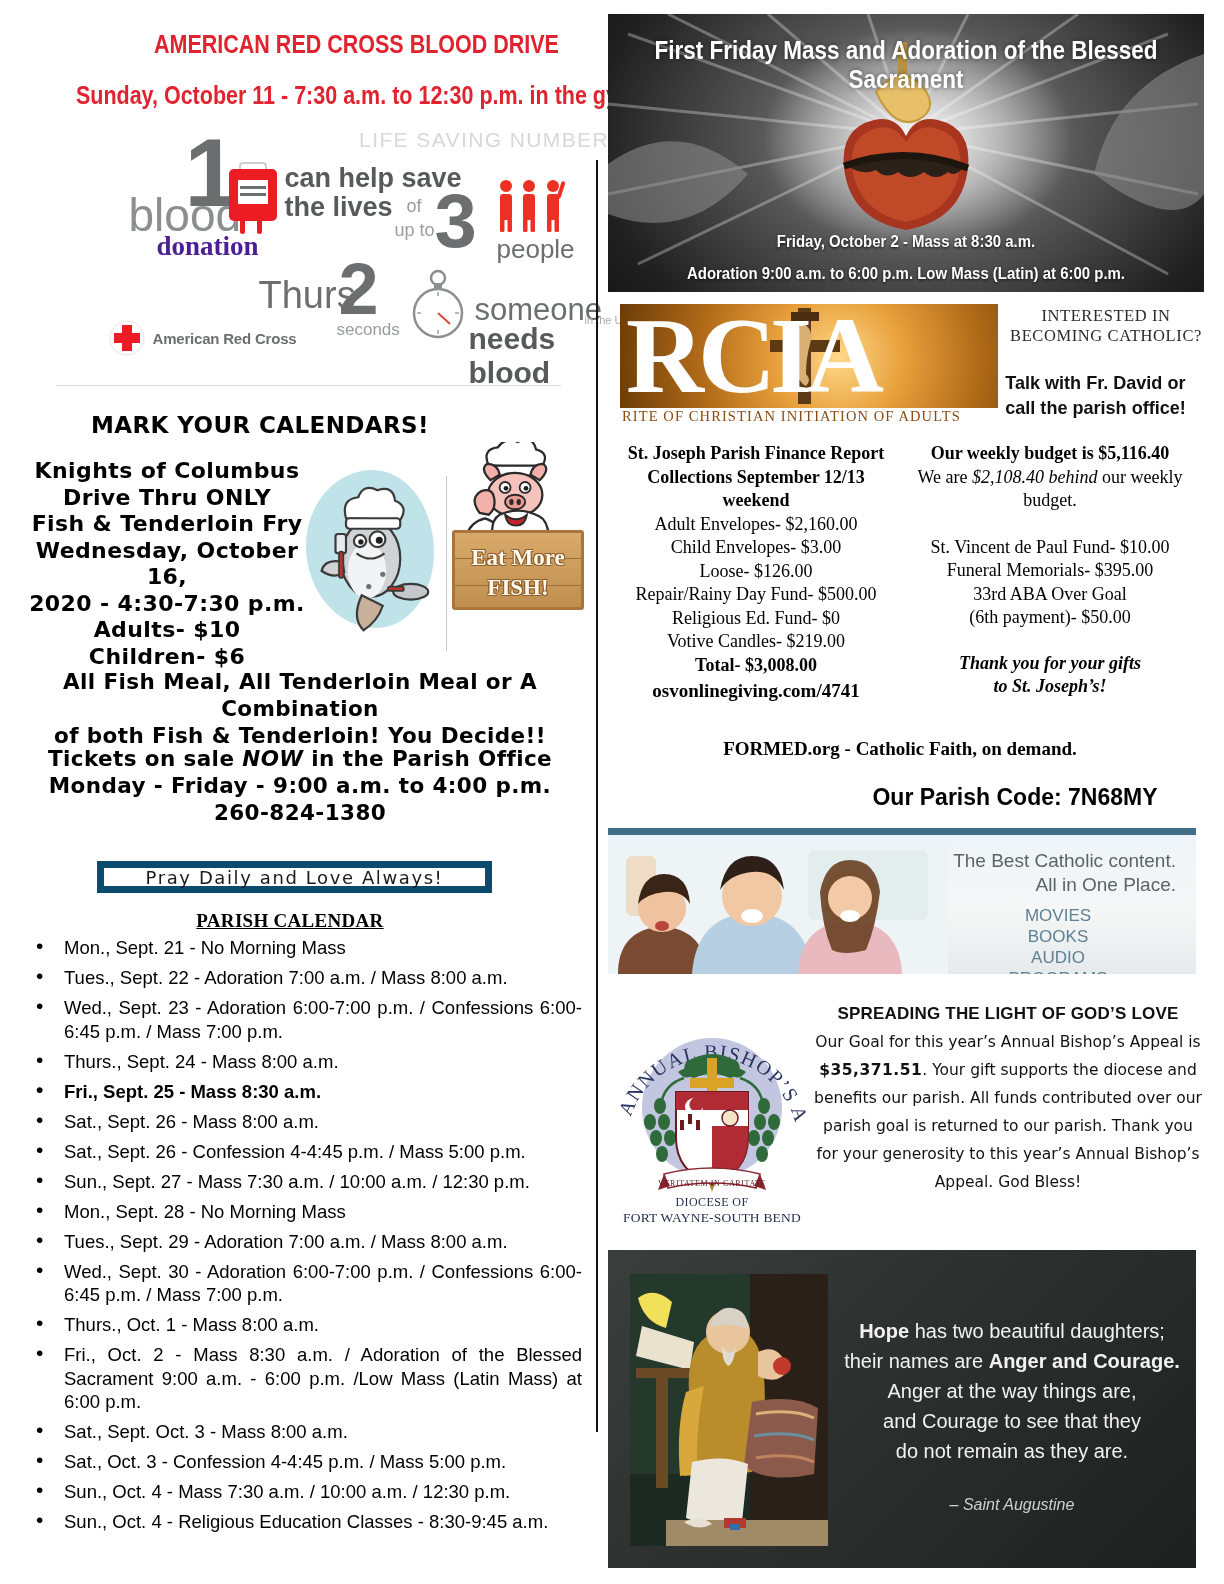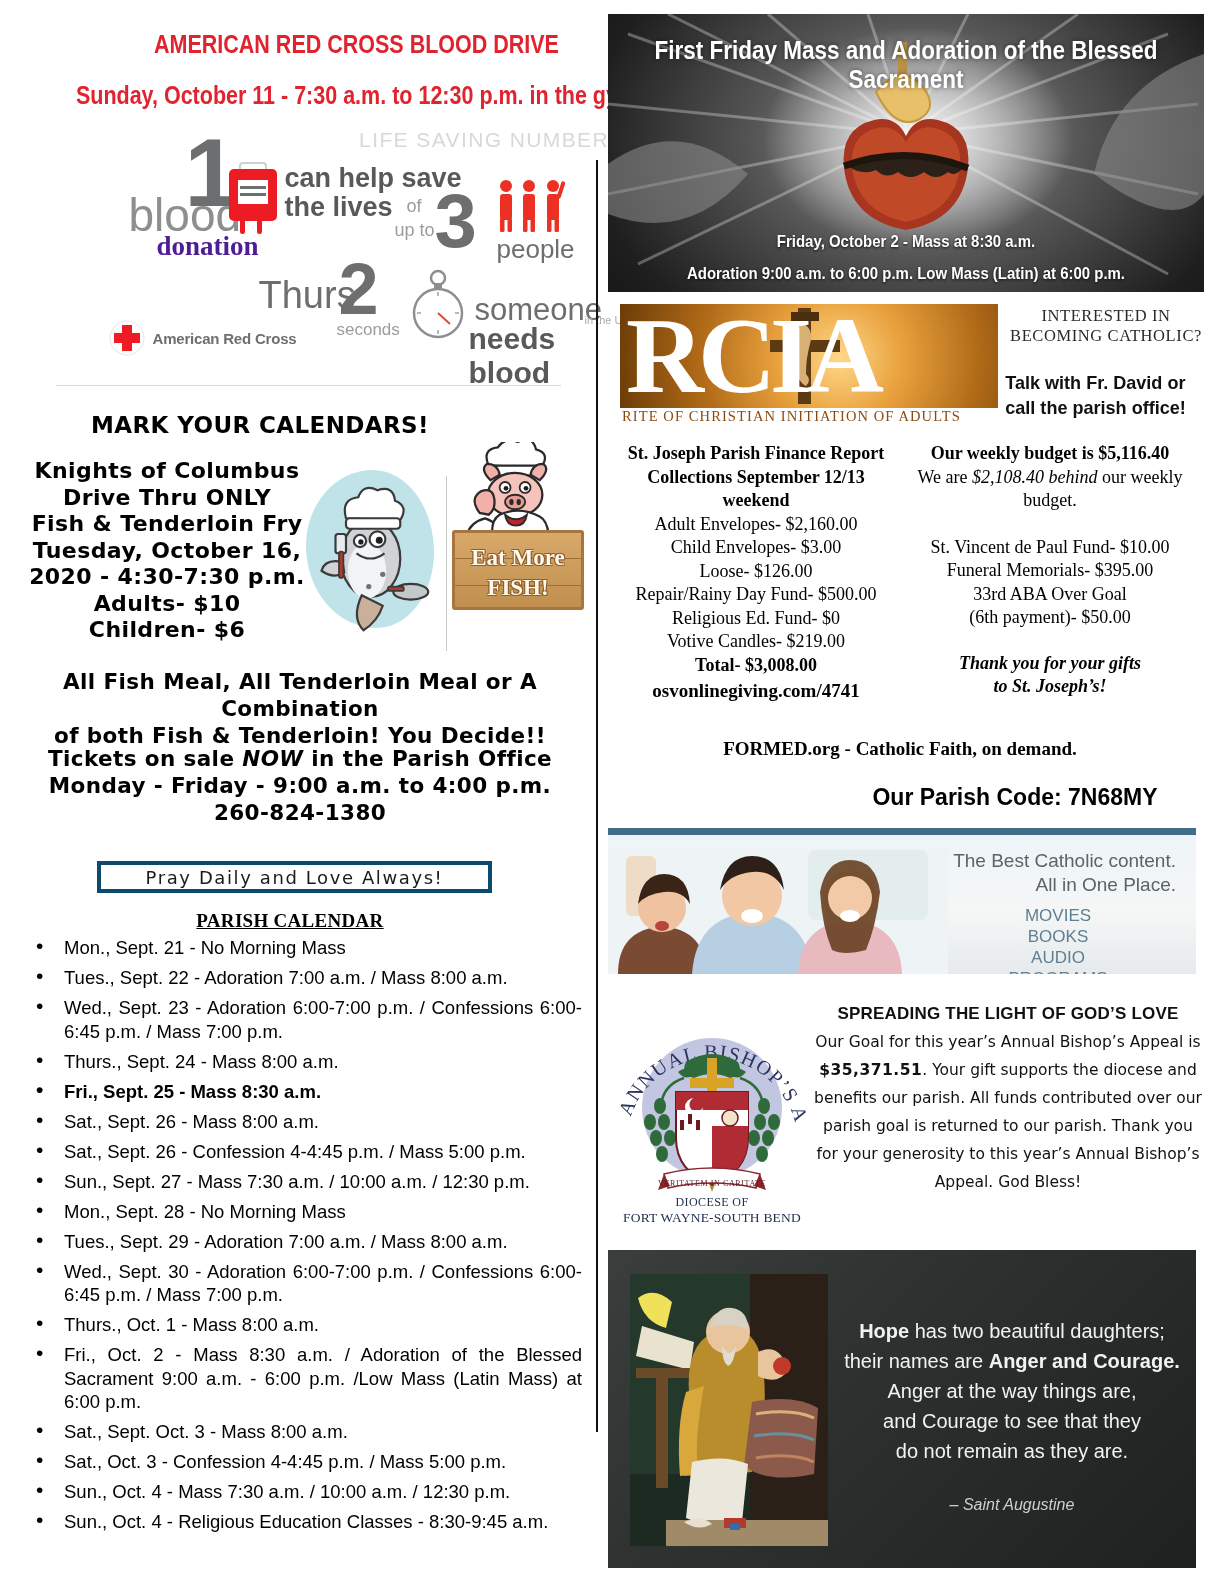--- a/index.html
+++ b/index.html
@@ -174,21 +174,21 @@
     position:absolute; left:22px; top:668px; width:556px;
     text-align:center; font-size:21.5px; line-height:27px; color:#000;
   }
   .tickets {
     position:absolute; left:22px; top:745px; width:556px;
     text-align:center; font-size:21.5px; line-height:27px; color:#000;
   }
   .tickets em { font-style:italic; }
   .praybox {
     position:absolute; left:97px; top:861px; width:395px; height:32px;
-    border:4px solid #0c4a6e; display:flex; align-items:center; justify-content:center;
+    border:7px solid #0c4a6e; display:flex; align-items:center; justify-content:center;
   }
   .praybox span {
     font-family:"DejaVu Sans", sans-serif; font-size:18px; color:#1a1a1a;
     letter-spacing:1.6px; font-weight:400;
   }
 
   
   .pc-title {
     position:absolute; left:0; top:910px; width:580px; text-align:center;
     font-family:"Liberation Serif", serif; font-weight:bold; font-size:19px;
@@ -433,21 +433,21 @@
     </div>
 
     <div class="hr-gray"></div>
 
     <div class="comic mark-cal">MARK YOUR CALENDARS!</div>
 
     <div class="comic kofc-text">
       <span>Knights of Columbus</span><br>
       <span>Drive Thru ONLY</span><br>
       <span>Fish &amp; Tenderloin Fry</span><br>
-      <span>Tuesday, October 16,</span><br>
+      <span>Wednesday, October 16,</span><br>
       <span>2020 - 4:30-7:30 p.m.</span><br>
       <span>Adults- $10</span><br>
       <span>Children- $6</span>
     </div>
 
     <div class="fishart">
       <div class="fish-blob"></div>
       <svg viewBox="0 0 140 200" style="position:absolute;left:4px;top:24px;width:140px;height:175px;">
         <ellipse cx="66" cy="108" rx="34" ry="44" fill="#cfd3d6" stroke="#3a3a3a" stroke-width="2.5"></ellipse>
         <ellipse cx="62" cy="122" rx="22" ry="32" fill="#f2f3f4"></ellipse>

